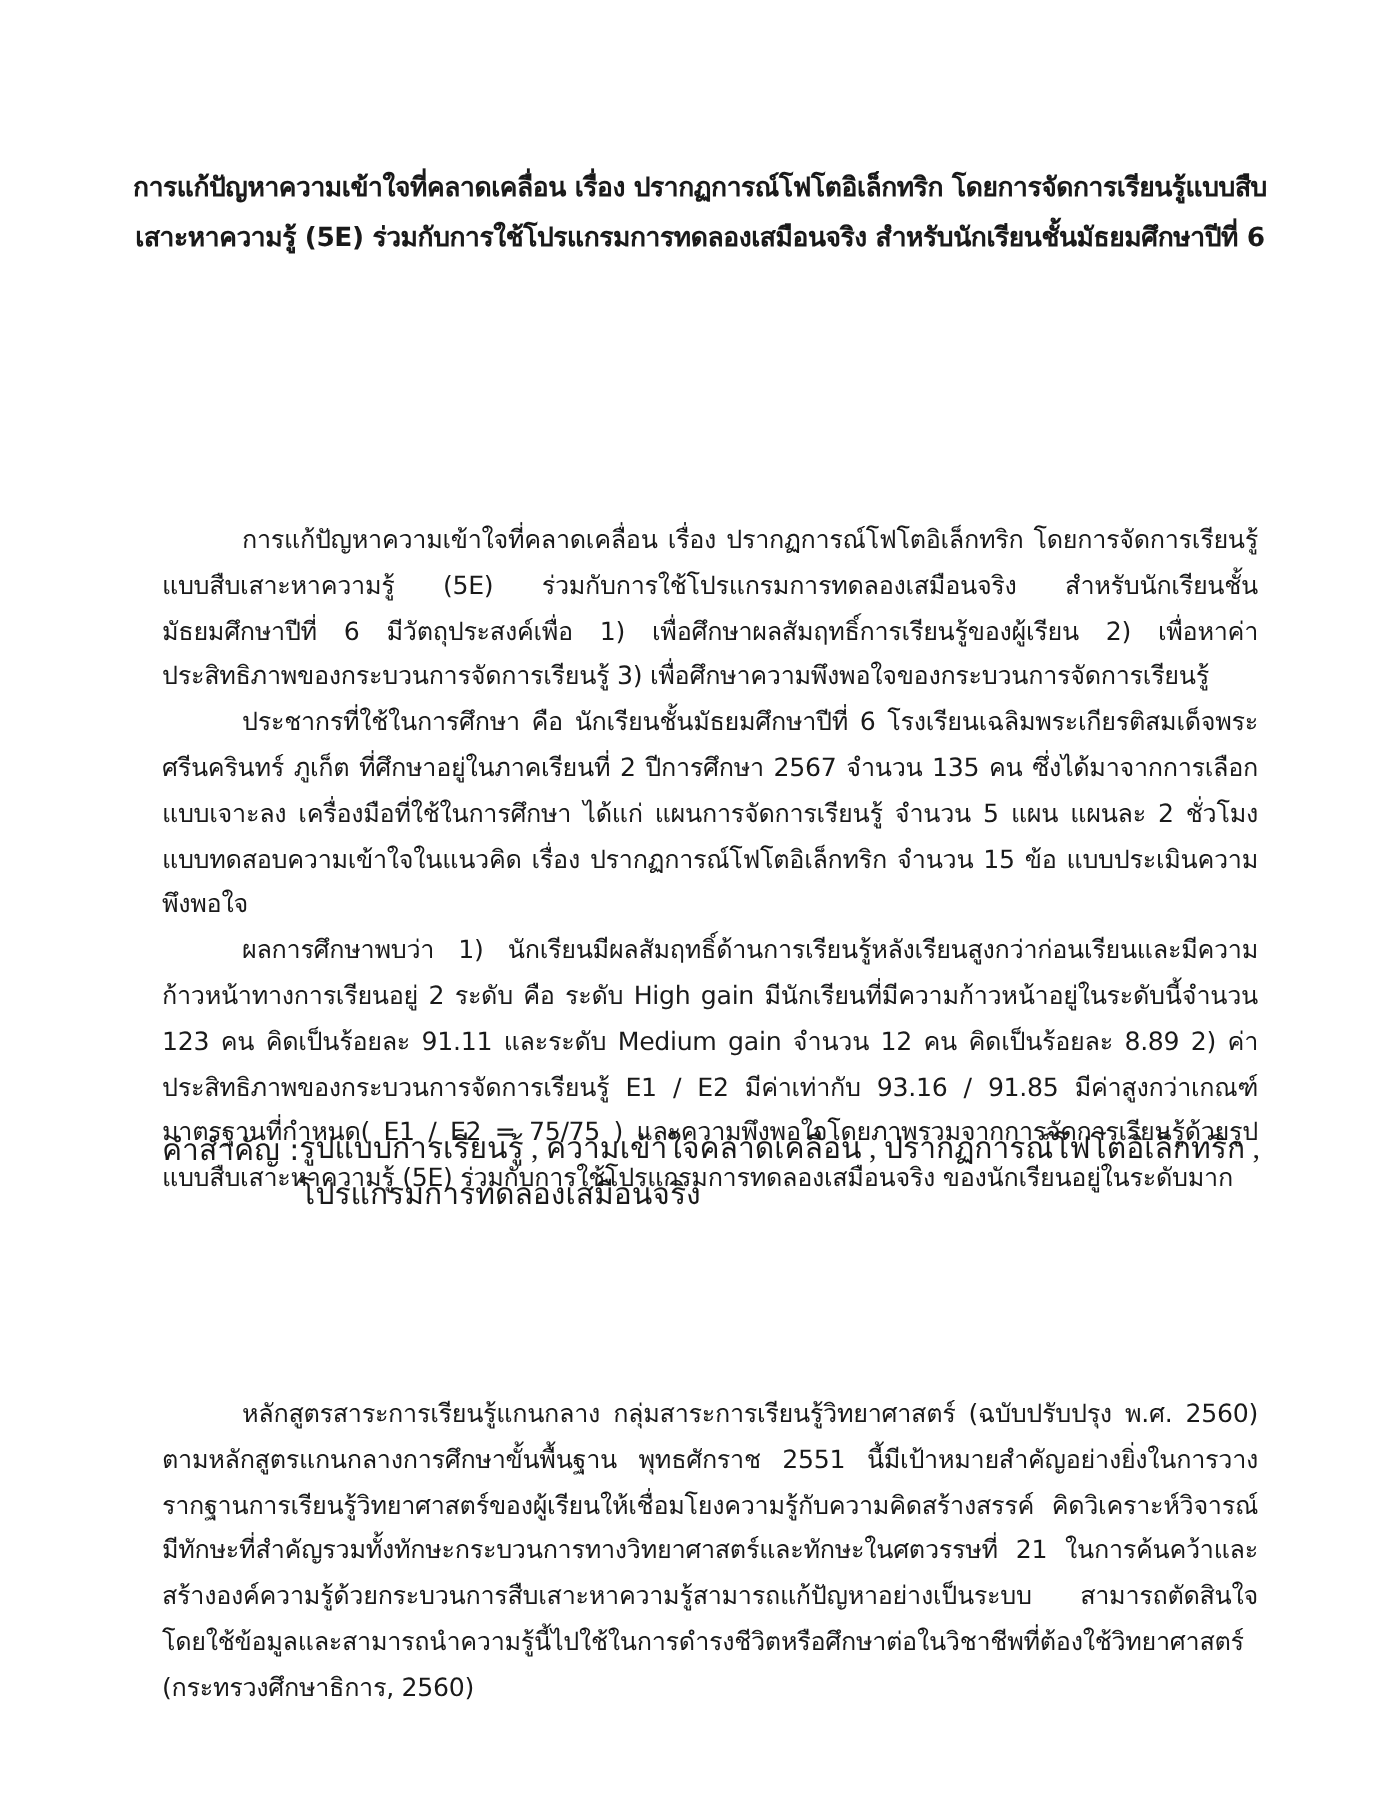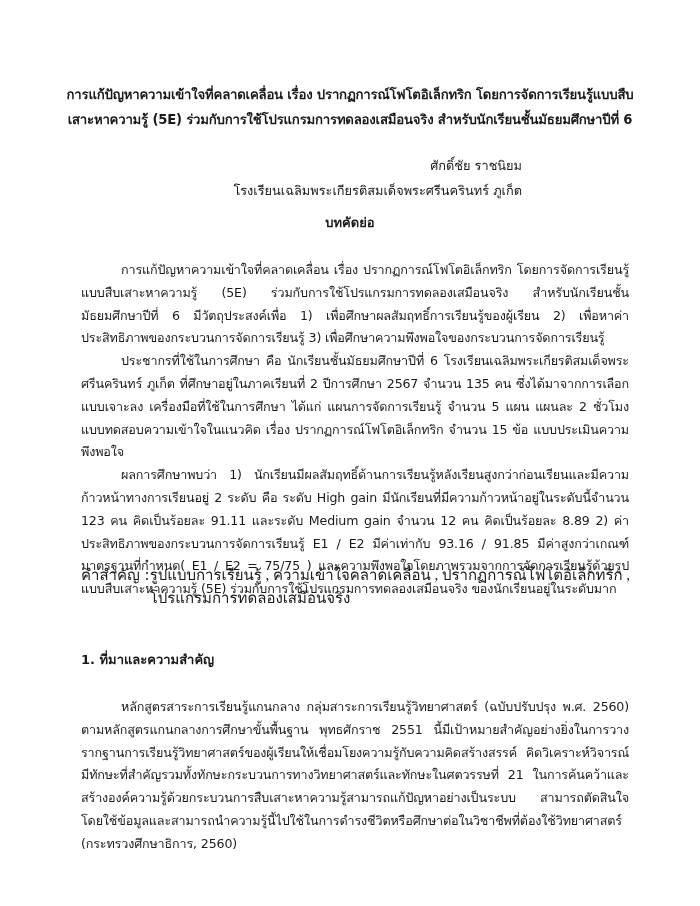--- a/index.html
+++ b/index.html
@@ -91,37 +91,31 @@
     }
     .section-body { top: 696px; }
   </style>
 </head>
 <body>
 
 <div class="page">
 
   <div class="title">การแก้ปัญหาความเข้าใจที่คลาดเคลื่อน เรื่อง ปรากฏการณ์โฟโตอิเล็กทริก โดยการจัดการเรียนรู้แบบสืบเสาะหาความรู้ (5E) ร่วมกับการใช้โปรแกรมการทดลองเสมือนจริง สำหรับนักเรียนชั้นมัธยมศึกษาปีที่ 6</div>
 
-  <div class="author-block">
-    <div>ศักดิ์ชัย ราชนิยม</div>
-    <div>โรงเรียนเฉลิมพระเกียรติสมเด็จพระศรีนครินทร์ ภูเก็ต</div>
-  </div>
 
-  <div class="abstract-heading">บทคัดย่อ</div>
 
   <div class="body-block abstract">
     <p>การแก้ปัญหาความเข้าใจที่คลาดเคลื่อน เรื่อง ปรากฏการณ์โฟโตอิเล็กทริก โดยการจัดการเรียนรู้แบบสืบเสาะหาความรู้ (5E) ร่วมกับการใช้โปรแกรมการทดลองเสมือนจริง สำหรับนักเรียนชั้นมัธยมศึกษาปีที่ 6 มีวัตถุประสงค์เพื่อ 1) เพื่อศึกษาผลสัมฤทธิ์การเรียนรู้ของผู้เรียน 2) เพื่อหาค่าประสิทธิภาพของกระบวนการจัดการเรียนรู้ 3) เพื่อศึกษาความพึงพอใจของกระบวนการจัดการเรียนรู้</p>
     <p>ประชากรที่ใช้ในการศึกษา คือ นักเรียนชั้นมัธยมศึกษาปีที่ 6 โรงเรียนเฉลิมพระเกียรติสมเด็จพระศรีนครินทร์ ภูเก็ต ที่ศึกษาอยู่ในภาคเรียนที่ 2 ปีการศึกษา 2567 จำนวน 135 คน ซึ่งได้มาจากการเลือกแบบเจาะลง เครื่องมือที่ใช้ในการศึกษา ได้แก่ แผนการจัดการเรียนรู้ จำนวน 5 แผน แผนละ 2 ชั่วโมง  แบบทดสอบความเข้าใจในแนวคิด เรื่อง ปรากฏการณ์โฟโตอิเล็กทริก จำนวน 15 ข้อ แบบประเมินความพึงพอใจ</p>
     <p>ผลการศึกษาพบว่า 1) นักเรียนมีผลสัมฤทธิ์ด้านการเรียนรู้หลังเรียนสูงกว่าก่อนเรียนและมีความก้าวหน้าทางการเรียนอยู่ 2 ระดับ คือ ระดับ High gain มีนักเรียนที่มีความก้าวหน้าอยู่ในระดับนี้จำนวน 123 คน คิดเป็นร้อยละ 91.11 และระดับ Medium gain จำนวน 12 คน คิดเป็นร้อยละ 8.89  2) ค่าประสิทธิภาพของกระบวนการจัดการเรียนรู้ E1 / E2 มีค่าเท่ากับ 93.16 / 91.85 มีค่าสูงกว่าเกณฑ์มาตรฐานที่กำหนด( E1 / E2 = 75/75 ) และความพึงพอใจโดยภาพรวมจากการจัดการเรียนรู้ด้วยรูปแบบสืบเสาะหาความรู้ (5E) ร่วมกับการใช้โปรแกรมการทดลองเสมือนจริง ของนักเรียนอยู่ในระดับมาก</p>
   </div>
 
   <div class="keywords">
     <span class="kw-label">คำสำคัญ : </span>
     <span class="kw-value">รูปแบบการเรียนรู้ , ความเข้าใจคลาดเคลื่อน ,  ปรากฏการณ์โฟโตอิเล็กทริก , โปรแกรมการทดลองเสมือนจริง</span>
   </div>
 
-  <div class="section-heading">1. ที่มาและความสำคัญ</div>
 
   <div class="body-block section-body">
     <p>หลักสูตรสาระการเรียนรู้แกนกลาง กลุ่มสาระการเรียนรู้วิทยาศาสตร์ (ฉบับปรับปรุง พ.ศ. 2560) ตามหลักสูตรแกนกลางการศึกษาขั้นพื้นฐาน พุทธศักราช 2551 นี้มีเป้าหมายสำคัญอย่างยิ่งในการวางรากฐานการเรียนรู้วิทยาศาสตร์ของผู้เรียนให้เชื่อมโยงความรู้กับความคิดสร้างสรรค์ คิดวิเคราะห์วิจารณ์ มีทักษะที่สำคัญรวมทั้งทักษะกระบวนการทางวิทยาศาสตร์และทักษะในศตวรรษที่ 21 ในการค้นคว้าและสร้างองค์ความรู้ด้วยกระบวนการสืบเสาะหาความรู้สามารถแก้ปัญหาอย่างเป็นระบบ สามารถตัดสินใจ โดยใช้ข้อมูลและสามารถนำความรู้นี้ไปใช้ในการดำรงชีวิตหรือศึกษาต่อในวิชาชีพที่ต้องใช้วิทยาศาสตร์ (กระทรวงศึกษาธิการ, 2560)</p>
   </div>
 
 </div>
 
 </body></html>

